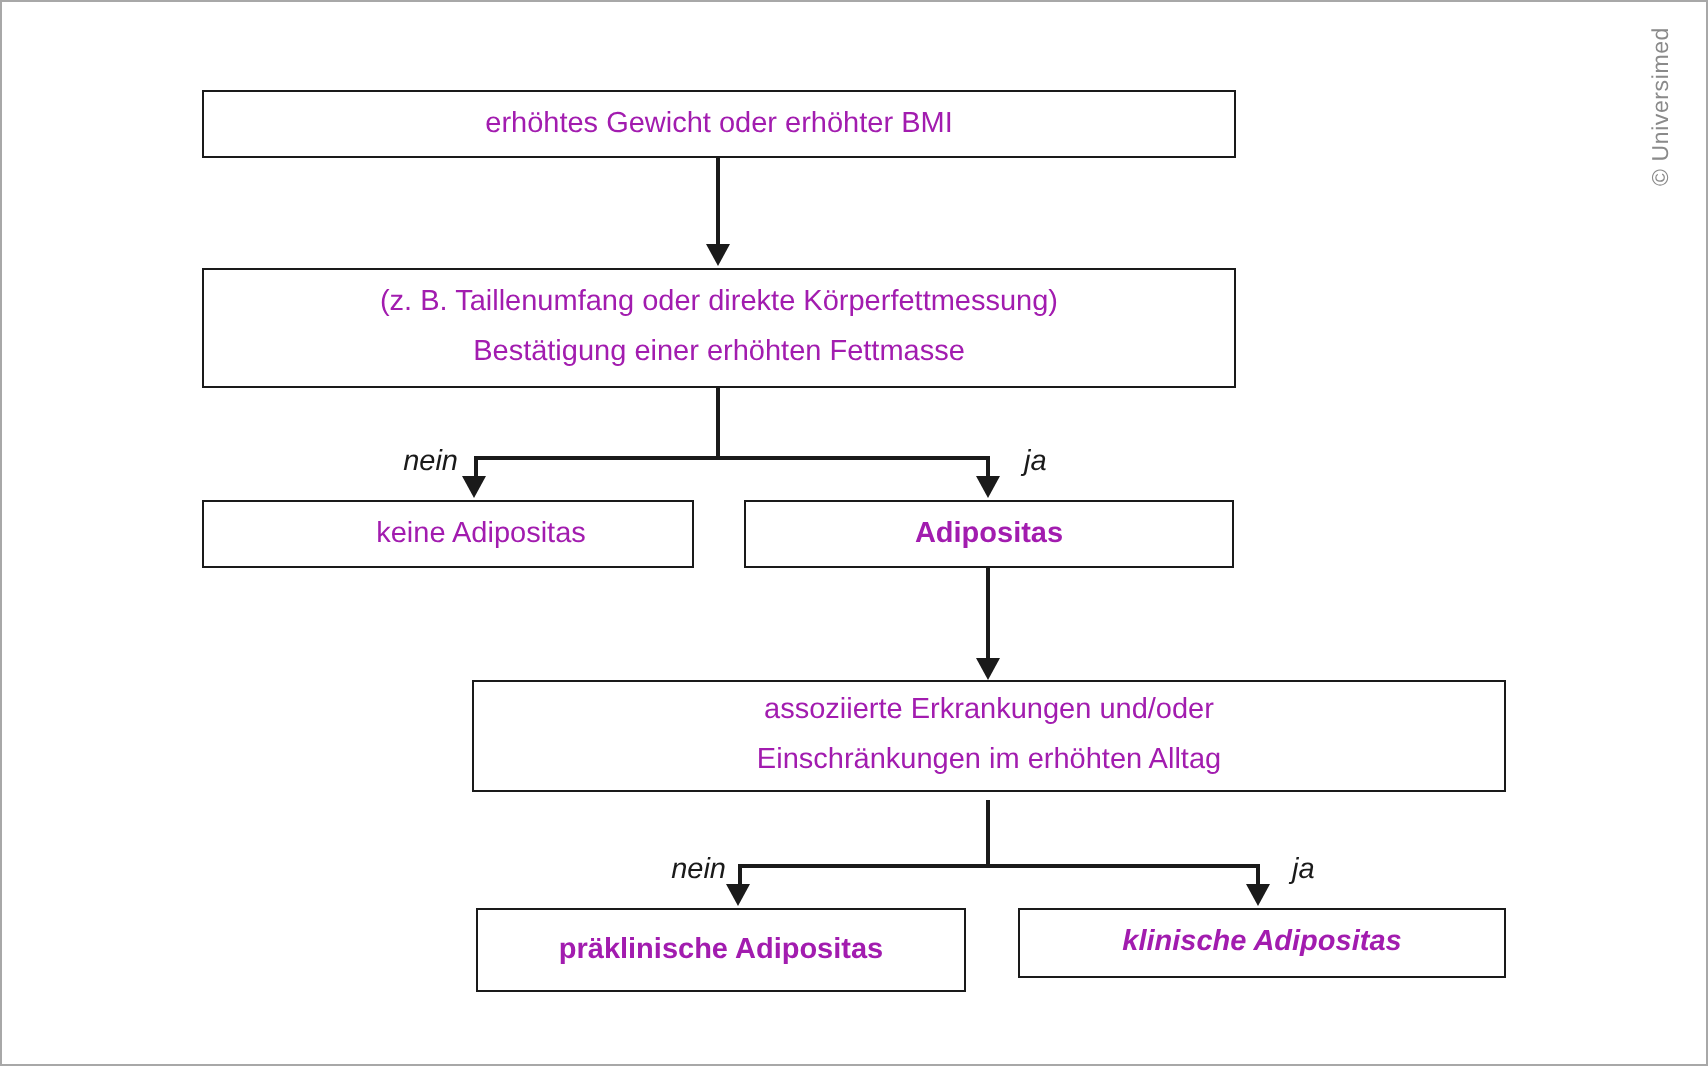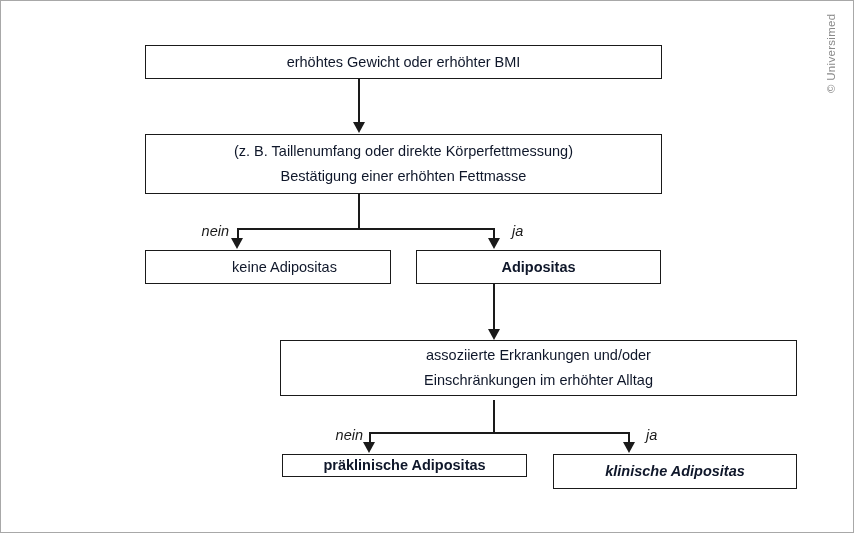--- a/index.html
+++ b/index.html
@@ -23,31 +23,30 @@
     box-sizing: border-box;
     border: 1.5px solid #1a1a1a;
     background: #ffffff;
     display: flex;
     flex-direction: column;
     align-items: center;
     justify-content: center;
     text-align: center;
     font-size: 14.5px;
     line-height: 25px;
-    color: #0f172a;
-    margin-left: 44px;
+    color: #a21caf;
   }
   .box.bold { font-weight: bold; }
 
   #box-weight      { left: 100px; top:  44px; width: 517px; height: 34px; }
   #box-fatmass     { left: 100px; top: 133px; width: 517px; height: 60px; }
   #box-noobesity   { left: 100px; top: 249px; width: 246px; height: 34px; padding-left: 33px; }
   #box-obesity     { left: 371px; top: 249px; width: 245px; height: 34px; }
   #box-associated  { left: 235px; top: 339px; width: 517px; height: 56px; }
-  #box-preclinical { left: 237px; top: 453px; width: 245px; height: 23px; }
+  #box-preclinical { left: 237px; top: 453px; width: 245px; height: 42px; }
   #box-clinical    { left: 508px; top: 453px; width: 244px; height: 35px; font-style: italic; }
 
   .vline { position: absolute; width: 1.5px; background: #1a1a1a; }
   .hline { position: absolute; height: 1.5px; background: #1a1a1a; }
   .arrowhead {
     position: absolute;
     width: 0; height: 0;
     border-left: 6px solid transparent;
     border-right: 6px solid transparent;
     border-top: 11px solid #1a1a1a;
@@ -134,21 +133,21 @@
 
   <div class="box bold" id="box-obesity">
     <div>Adipositas</div>
   </div>
 
   <div class="vline" id="a2-line"></div>
   <div class="arrowhead" id="a2-head"></div>
 
   <div class="box" id="box-associated">
     <div>assoziierte Erkrankungen und/oder</div>
-    <div>Einschränkungen im erhöhter Alltag</div>
+    <div>Einschränkungen im erhöhten Alltag</div>
   </div>
 
   <div class="vline" id="b2-stem"></div>
   <div class="hline" id="b2-rail"></div>
   <div class="vline" id="b2-lstub"></div>
   <div class="arrowhead" id="b2-lhead"></div>
   <div class="vline" id="b2-rstub"></div>
   <div class="arrowhead" id="b2-rhead"></div>
   <div class="branch-label" id="label-nein2">nein</div>
   <div class="branch-label" id="label-ja2">ja</div>

